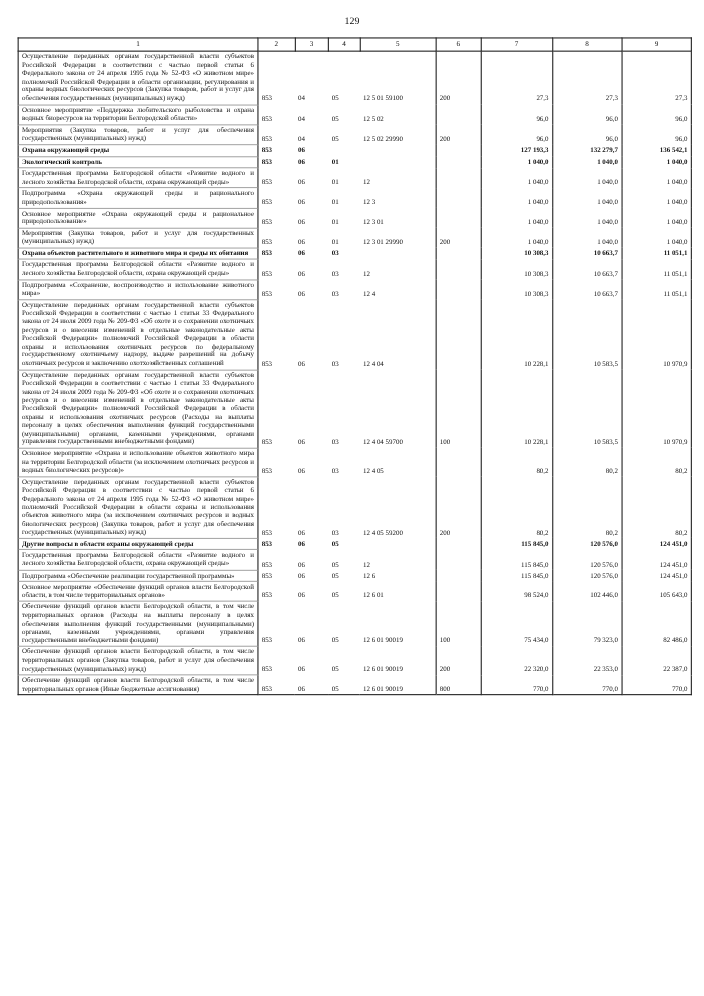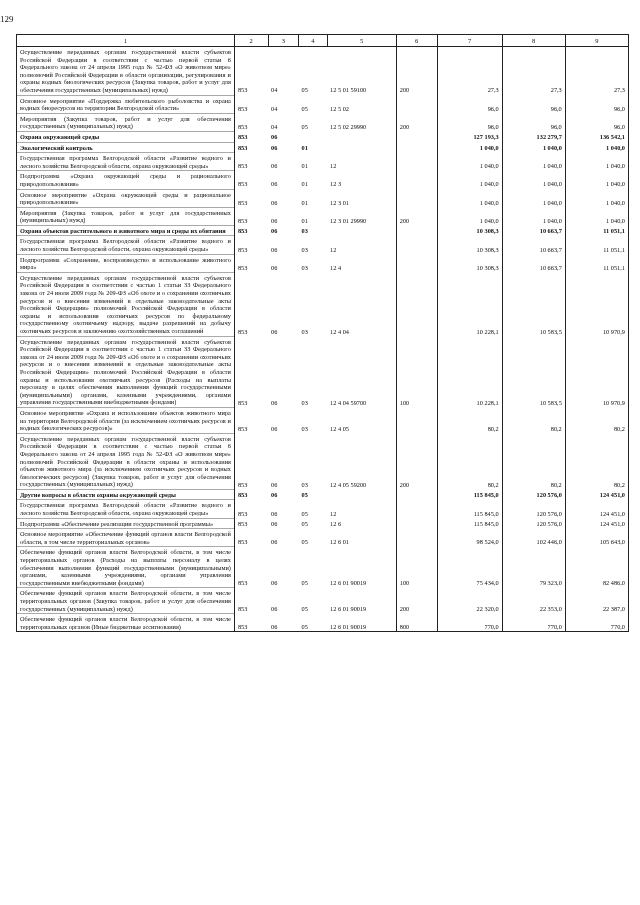--- a/index.html
+++ b/index.html
@@ -1,18 +1,18 @@
 <!DOCTYPE html>
 <html><head>
 <meta charset="utf-8">
 <style>
   html, body { margin: 0; padding: 0; background: #ffffff; }
   body { width: 640px; height: 905px; position: relative; overflow: hidden;
          font-family: "Liberation Serif", "DejaVu Serif", serif; color: #111; }
-  .page-num { position: absolute; top: 14px; left: 0; width: 640px; text-align: left;
+  .page-num { position: absolute; top: 14px; left: 0; width: 640px; text-align: center;
               font-size: 9px; }
   table.budget { position: absolute; top: 34px; left: 16px; width: 613px;
                  border-collapse: collapse; table-layout: fixed; font-size: 6.3px; line-height: 7.6px; }
   table.budget td, table.budget th { border-left: 1px solid #222; border-right: 1px solid #222;
                  padding: 1px 3px; vertical-align: bottom; }
   table.budget th { border: 1px solid #222; font-weight: normal; text-align: center;
                     font-size: 6.5px; padding: 1px 2px; vertical-align: middle; height: 9px; }
   table.budget tr.row td.desc { text-align: justify; vertical-align: top; padding-top: 1px; padding-bottom: 1px;
                  border-top: 1px solid #aaa; }
   table.budget tr.row td { white-space: nowrap; }

